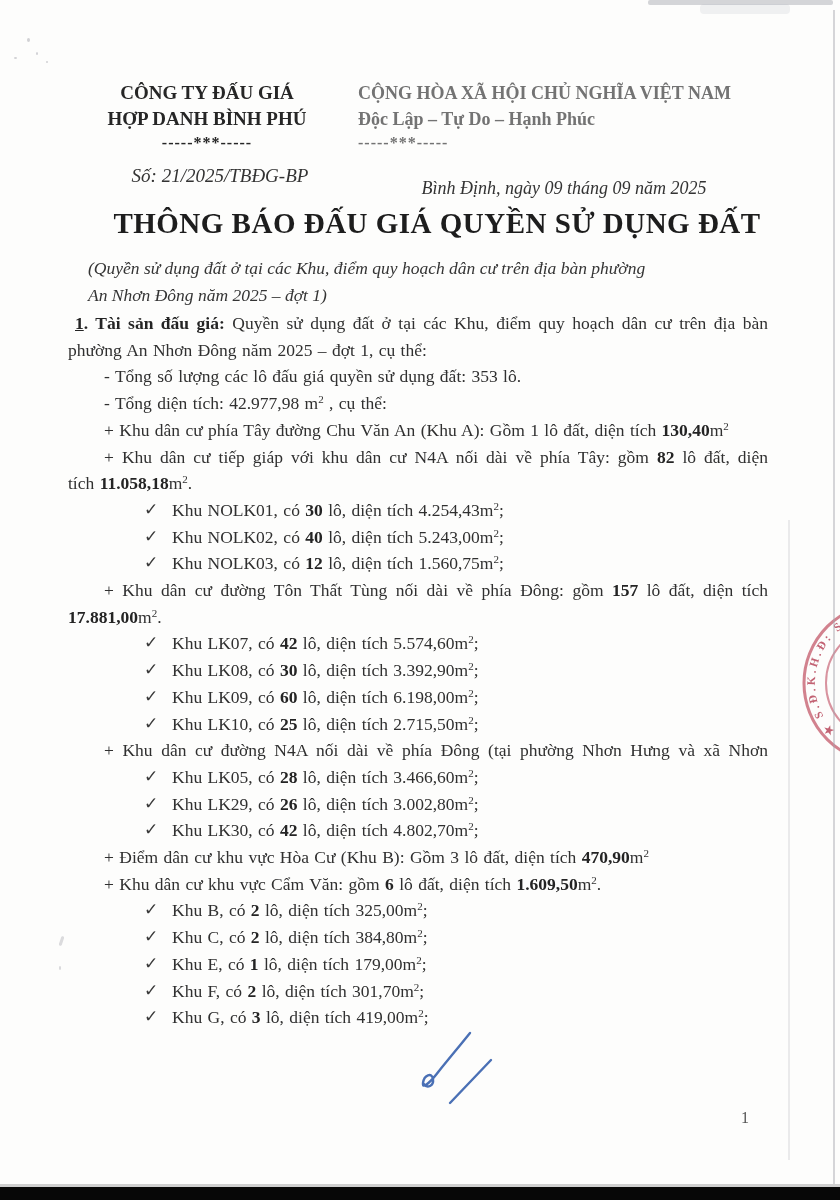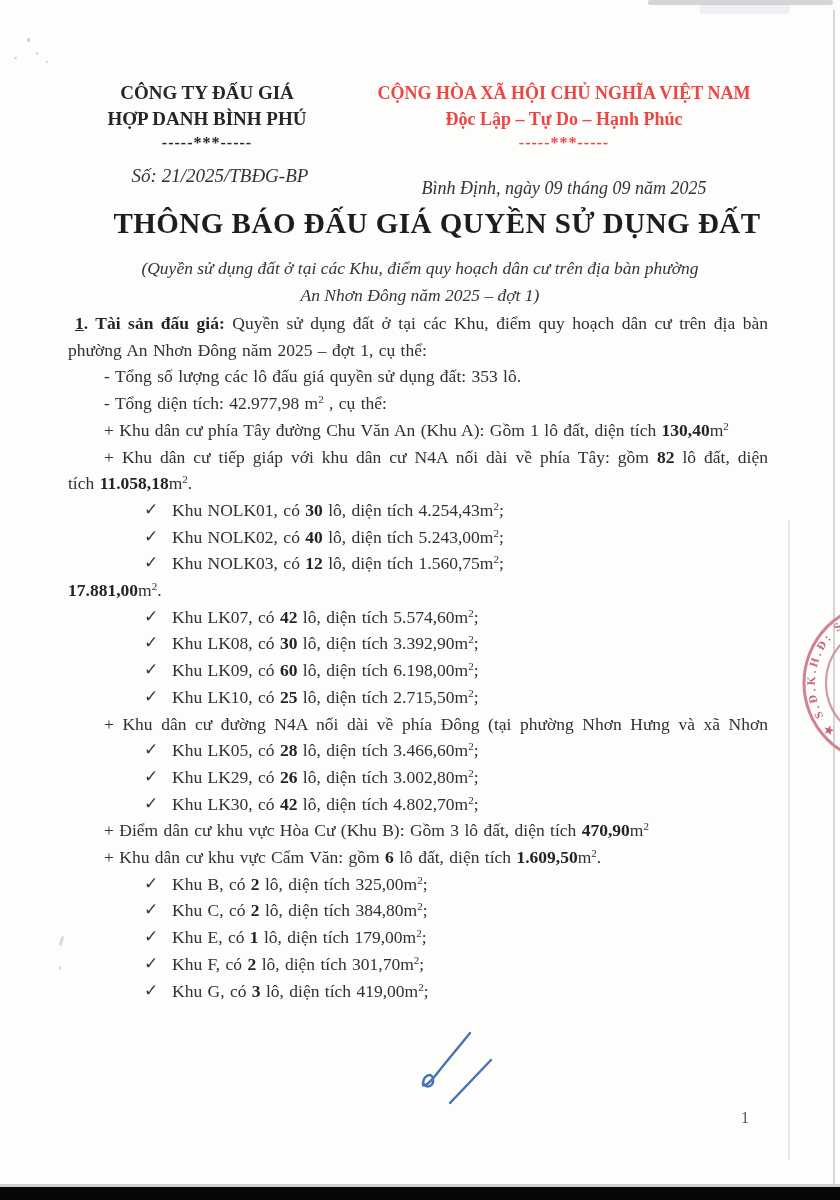--- a/index.html
+++ b/index.html
@@ -9,38 +9,38 @@
     position:relative; width:840px; height:1200px; overflow:hidden;
     background:#fdfdfc; color:#2f2f2f;
   }
   
   .hdr-left {
     position:absolute; left:92px; top:80px; width:230px;
     text-align:center; font-weight:bold; font-size:19px; line-height:26px; color:#262626;
   }
   .hdr-right {
     position:absolute; left:358px; top:80px; width:412px;
-    text-align:center; font-weight:bold; font-size:18px; line-height:26px; color:#ef4444;
+    text-align:left; font-weight:bold; font-size:18px; line-height:26px; color:#737373;
   }
   .hdr-divider { font-weight:bold; letter-spacing:1px; font-size:16px; line-height:22px; }
   .doc-number {
     position:absolute; left:105px; top:165px; width:230px; text-align:center;
     font-style:italic; font-weight:normal; font-size:19px; color:#333;
   }
   .place-date {
     position:absolute; left:358px; top:178px; width:412px; text-align:center;
     font-style:italic; font-weight:normal; font-size:18px; color:#333;
   }
   
   .doc-title {
     position:absolute; left:0; top:207px; width:840px; text-align:center;
     font-weight:bold; font-size:29px; letter-spacing:.5px; color:#1d1d1d;padding-left:34px;
   }
   .doc-sub {
-    position:absolute; left:70px; width:700px; text-align:center;
+    position:absolute; left:88px; width:700px; 
     font-style:italic; font-size:17.5px; color:#343434;
   }
   .sub1 { top:258px; }
   .sub2 { top:285px; }
   
   .body-wrap {
     position:absolute; left:68px; top:310px; width:700px;
     font-size:17.5px; line-height:26.7px; color:#303030; word-spacing:1px;
   }
   .line { position:relative; min-height:26.7px; text-align:justify; }
@@ -106,20 +106,21 @@
       <div class="line pf"><span class="b u">1</span><span class="b">. Tài sản đấu giá:</span><span> Quyền sử dụng đất ở tại các Khu, điểm quy hoạch dân cư trên địa bàn</span></div>
       <div class="line pc"><span>phường An Nhơn Đông năm 2025 – đợt 1, cụ thể:</span></div>
       <div class="line dash"><span>- Tổng số lượng các lô đấu giá quyền sử dụng đất: 353 lô.</span></div>
       <div class="line dash"><span>- Tổng diện tích: 42.977,98 m</span><sup>2</sup><span> , cụ thể:</span></div>
       <div class="line plus"><span>+ Khu dân cư phía Tây đường Chu Văn An (Khu A): Gồm 1 lô đất, diện tích </span><span class="b">130,40</span><span>m</span><sup>2</sup></div>
       <div class="line plusj"><span>+ Khu dân cư tiếp giáp với khu dân cư N4A nối dài về phía Tây: gồm </span><span class="b">82</span><span> lô đất, diện</span></div>
       <div class="line pc"><span>tích </span><span class="b">11.058,18</span><span>m</span><sup>2</sup><span>.</span></div>
       <div class="line check"><span class="ck">✓</span><span>Khu NOLK01, có </span><span class="b">30</span><span> lô, diện tích 4.254,43m</span><sup>2</sup><span>;</span></div>
       <div class="line check"><span class="ck">✓</span><span>Khu NOLK02, có </span><span class="b">40</span><span> lô, diện tích 5.243,00m</span><sup>2</sup><span>;</span></div>
       <div class="line check"><span class="ck">✓</span><span>Khu NOLK03, có </span><span class="b">12</span><span> lô, diện tích 1.560,75m</span><sup>2</sup><span>;</span></div>
+      <div class="line plusj"><span>+ Khu dân cư đường Tôn Thất Tùng nối dài về phía Đông: gồm </span><span class="b">157</span><span> lô đất, diện tích</span></div>
       <div class="line pc"><span class="b">17.881,00</span><span>m</span><sup>2</sup><span>.</span></div>
       <div class="line check"><span class="ck">✓</span><span>Khu LK07, có </span><span class="b">42</span><span> lô, diện tích 5.574,60m</span><sup>2</sup><span>;</span></div>
       <div class="line check"><span class="ck">✓</span><span>Khu LK08, có </span><span class="b">30</span><span> lô, diện tích 3.392,90m</span><sup>2</sup><span>;</span></div>
       <div class="line check"><span class="ck">✓</span><span>Khu LK09, có </span><span class="b">60</span><span> lô, diện tích 6.198,00m</span><sup>2</sup><span>;</span></div>
       <div class="line check"><span class="ck">✓</span><span>Khu LK10, có </span><span class="b">25</span><span> lô, diện tích 2.715,50m</span><sup>2</sup><span>;</span></div>
       <div class="line plusj"><span>+ Khu dân cư đường N4A nối dài về phía Đông (tại phường Nhơn Hưng và xã Nhơn</span></div>
       <div class="line check"><span class="ck">✓</span><span>Khu LK05, có </span><span class="b">28</span><span> lô, diện tích 3.466,60m</span><sup>2</sup><span>;</span></div>
       <div class="line check"><span class="ck">✓</span><span>Khu LK29, có </span><span class="b">26</span><span> lô, diện tích 3.002,80m</span><sup>2</sup><span>;</span></div>
       <div class="line check"><span class="ck">✓</span><span>Khu LK30, có </span><span class="b">42</span><span> lô, diện tích 4.802,70m</span><sup>2</sup><span>;</span></div>
       <div class="line plus"><span>+ Điểm dân cư khu vực Hòa Cư (Khu B): Gồm 3 lô đất, diện tích </span><span class="b">470,90</span><span>m</span><sup>2</sup></div>

